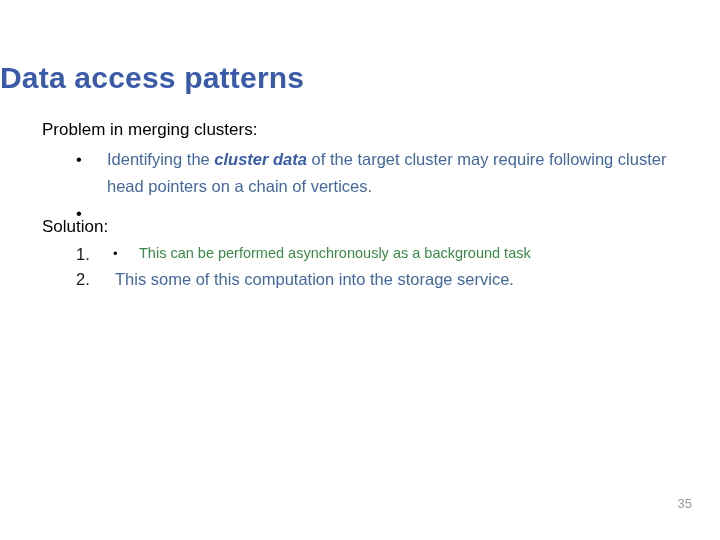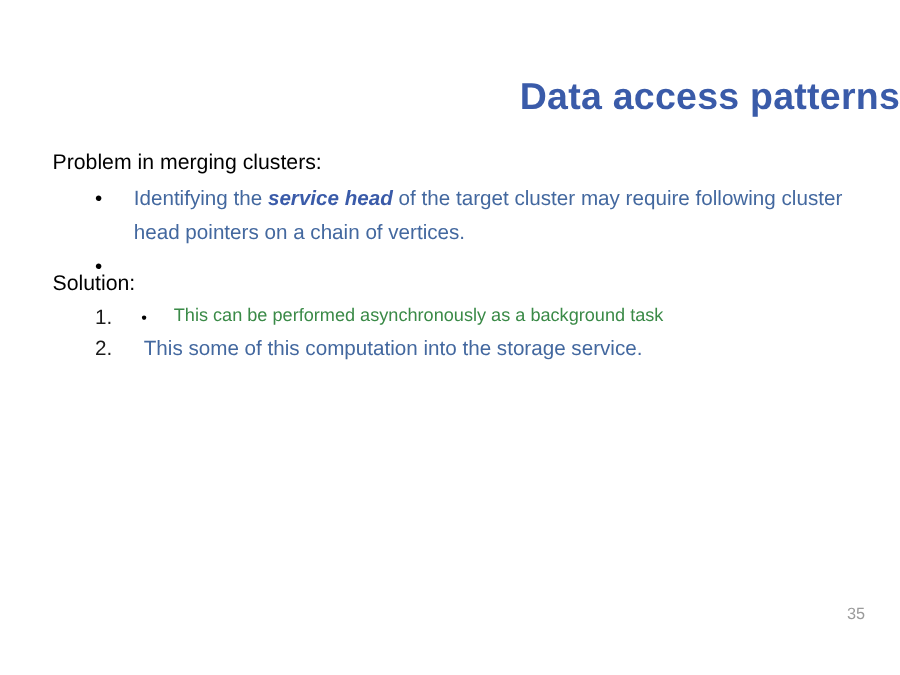--- a/index.html
+++ b/index.html
@@ -21,21 +21,21 @@
     inset: 0;
     background: #ffffff;
   }
 
   
   .slide-title {
     position: absolute;
     top: 40px;
     left: 0;
     width: 720px;
-    text-align: right;
+    text-align: left;
     font-size: 30px;
     line-height: 36px;
     color: #3A5BA9;
     letter-spacing: 0.2px;
     white-space: nowrap;
   }
 
   
   .body-area {
     position: absolute;
@@ -132,41 +132,41 @@
     top: 0;
     color: #000000;
     font-size: 13px;
     line-height: 25px;
   }
 
   
   .slide-number {
     position: absolute;
     right: 28px;
-    bottom: 41px;
+    bottom: 28px;
     font-size: 13px;
     line-height: 16px;
     color: #9a9a9a;
   }
 </style>
 </head>
 <body>
 
 <div class="slide">
 
   <h1 class="slide-title">Data access patterns</h1>
 
   <div class="body-area">
 
     <p class="heading-line">Problem in merging clusters:</p>
 
     <ul class="bullet-list">
       <li class="bullet-item">
         <span class="marker">•</span>
-        <span>Identifying the </span><b>service head</b><span> of the target cluster may require following cluster head pointers on a chain of vertices.</span>
+        <span>Identifying the </span><b>cluster data</b><span> of the target cluster may require following cluster head pointers on a chain of vertices.</span>
       </li>
       <li class="bullet-item">
         <span class="marker">•</span>
       </li>
     </ul>
 
     <p class="heading-line solution">Solution:</p>
 
     <ol class="num-list">
       <li class="num-item">

